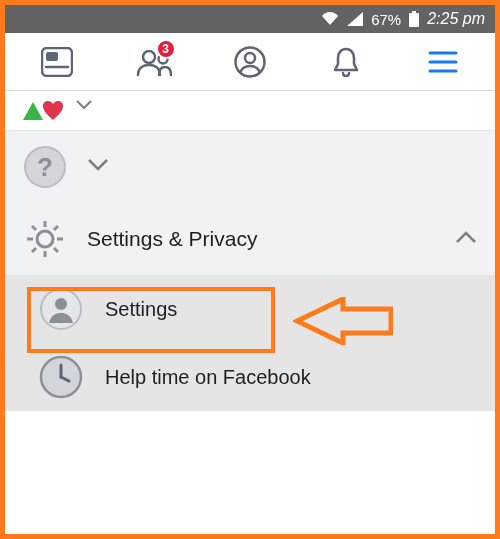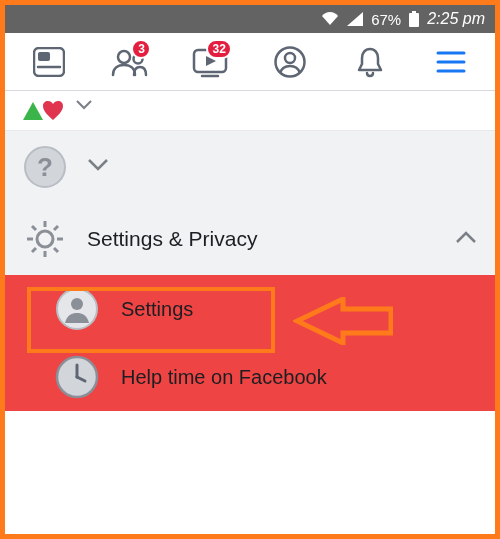--- a/index.html
+++ b/index.html
@@ -15,21 +15,21 @@
   .badge { position: absolute; top: 6px; right: 8px; min-width: 20px; height: 20px; padding: 0 4px; border-radius: 10px; background: #e41e3f; color: #fff; font-size: 12px; font-weight: 600; display: flex; align-items: center; justify-content: center; border: 2px solid #fff; }
   .see-more-row { height: 40px; border-bottom: 1px solid #e6e8eb; display: flex; align-items: center; padding: 0 16px; gap: 10px; }
   .see-more-row .icons { display:flex; align-items:center; gap:-4px; }
   .see-more-row .chev { color: #65676b; padding-bottom: 10px; }
   .list { }
   .row { display: flex; align-items: center; padding: 14px 18px; gap: 20px; }
   .row.header { background: #f1f2f4; }
   .row .icon-circle { width: 44px; height: 44px; border-radius: 50%; display: flex; align-items: center; justify-content: center; flex-shrink: 0; }
   .row .label { flex: 1; font-size: 21px; color: #1c1e21; }
   .row .chev { color: #7b7f86; }
-  .sub-list { background: #ef4444; padding-left: 50px; }
+  .sub-list { background: #e5e5e5; padding-left: 34px; }
   .sub-list .row { padding: 12px 18px 12px 0; gap: 22px; }
   .sub-list .row .label { font-size: 20px; }
   .highlight { position: absolute; border: 4px solid #ff7a1a; left: 22px; top: 282px; width: 248px; height: 66px; pointer-events: none; }
   .arrow { position: absolute; left: 288px; top: 292px; width: 100px; height: 48px; pointer-events: none; }
 </style>
 </head>
 <body>
 
 <div class="frame">
 
@@ -64,28 +64,20 @@
         </svg>
     </div>
     <div class="tab">
       <svg width="38" height="30" viewBox="0 0 38 30">
           <circle cx="14" cy="10" r="6" fill="none" stroke="#5f6673" stroke-width="2.5"></circle>
           <path d="M3 28 C3 20 9 18 14 18 C19 18 25 20 25 28" fill="none" stroke="#5f6673" stroke-width="2.5" stroke-linecap="round"></path>
           <circle cx="28" cy="12" r="4.5" fill="none" stroke="#5f6673" stroke-width="2.5"></circle>
           <path d="M24 28 C24 22 27 20 30 20 C33 20 36 22 36 28" fill="none" stroke="#5f6673" stroke-width="2.5" stroke-linecap="round"></path>
         </svg>
       <span class="badge">3</span>
-    </div>
-    <div class="tab">
-      <svg width="36" height="32" viewBox="0 0 36 32">
-          <rect x="2" y="4" width="32" height="22" rx="4" fill="none" stroke="#5f6673" stroke-width="2.5"></rect>
-          <path d="M14 10 L24 15 L14 20 Z" fill="#5f6673"></path>
-          <line x1="10" y1="30" x2="26" y2="30" stroke="#5f6673" stroke-width="2.5" stroke-linecap="round"></line>
-        </svg>
-      <span class="badge">32</span>
     </div>
     <div class="tab">
       <svg width="32" height="32" viewBox="0 0 32 32">
           <circle cx="16" cy="16" r="14.5" fill="none" stroke="#5f6673" stroke-width="2.5"></circle>
           <circle cx="16" cy="12" r="5" fill="none" stroke="#5f6673" stroke-width="2.5"></circle>
           <path d="M6 27 C8 21 12 20 16 20 C20 20 24 21 26 27" fill="none" stroke="#5f6673" stroke-width="2.5"></path>
         </svg>
     </div>
     <div class="tab">
       <svg width="30" height="32" viewBox="0 0 30 32">

